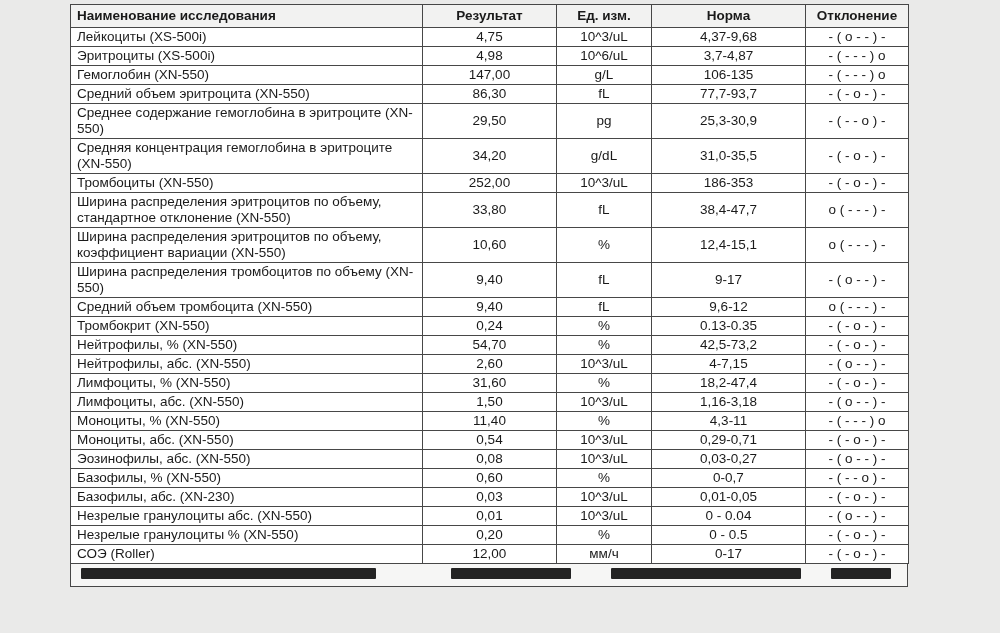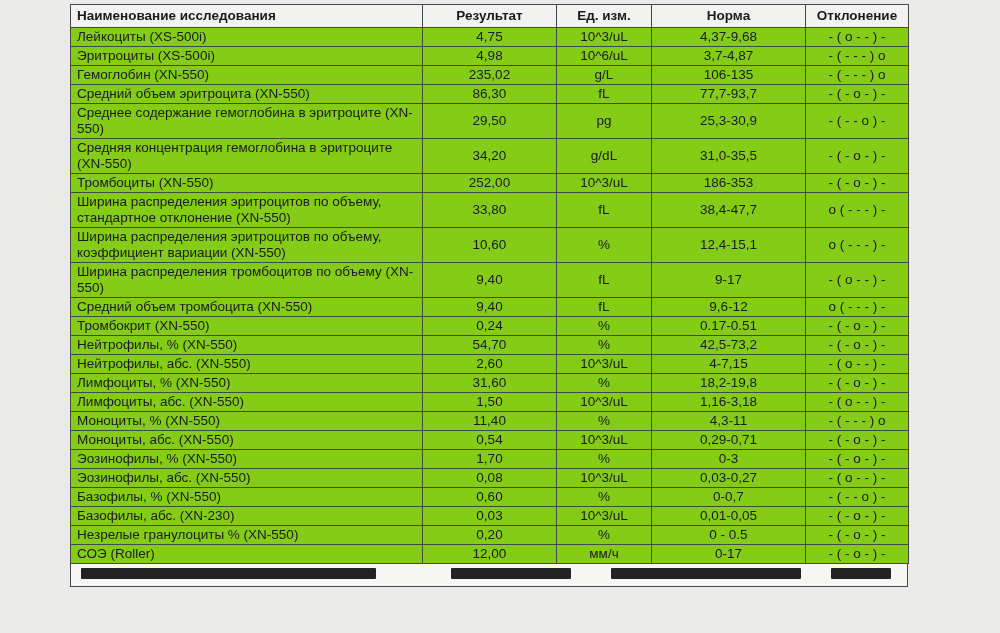--- a/index.html
+++ b/index.html
@@ -21,21 +21,21 @@
   }
   .table-wrap {
     position: absolute;
     left: 70px;
     top: 4px;
     width: 838px;
   }
   table {
     width: 838px;
     border-collapse: collapse;
-    background: #84cc16;
+    background: #ffffff;
     table-layout: fixed;
   }
   th, td {
     border: 1px solid #474747;
     font-size: 13.5px;
     line-height: 16px;
     padding: 1px 6px;
     color: #1a1a1a;
     vertical-align: middle;
     word-wrap: break-word;
@@ -109,21 +109,21 @@
           </tr>
           <tr>
             <td>Эритроциты (XS-500i)</td>
             <td class="c">4,98</td>
             <td class="c">10^6/uL</td>
             <td class="c">3,7-4,87</td>
             <td class="c">- ( - - - ) o</td>
           </tr>
           <tr>
             <td>Гемоглобин (XN-550)</td>
-            <td class="c">235,02</td>
+            <td class="c">147,00</td>
             <td class="c">g/L</td>
             <td class="c">106-135</td>
             <td class="c">- ( - - - ) o</td>
           </tr>
           <tr>
             <td>Средний объем эритроцита (XN-550)</td>
             <td class="c">86,30</td>
             <td class="c">fL</td>
             <td class="c">77,7-93,7</td>
             <td class="c">- ( - o - ) -</td>
@@ -174,42 +174,42 @@
             <td>Средний объем тромбоцита (XN-550)</td>
             <td class="c">9,40</td>
             <td class="c">fL</td>
             <td class="c">9,6-12</td>
             <td class="c">o ( - - - ) -</td>
           </tr>
           <tr>
             <td>Тромбокрит (XN-550)</td>
             <td class="c">0,24</td>
             <td class="c">%</td>
-            <td class="c">0.17-0.51</td>
+            <td class="c">0.13-0.35</td>
             <td class="c">- ( - o - ) -</td>
           </tr>
           <tr>
             <td>Нейтрофилы, % (XN-550)</td>
             <td class="c">54,70</td>
             <td class="c">%</td>
             <td class="c">42,5-73,2</td>
             <td class="c">- ( - o - ) -</td>
           </tr>
           <tr>
             <td>Нейтрофилы, абс. (XN-550)</td>
             <td class="c">2,60</td>
             <td class="c">10^3/uL</td>
             <td class="c">4-7,15</td>
             <td class="c">- ( o - - ) -</td>
           </tr>
           <tr>
             <td>Лимфоциты, % (XN-550)</td>
             <td class="c">31,60</td>
             <td class="c">%</td>
-            <td class="c">18,2-19,8</td>
+            <td class="c">18,2-47,4</td>
             <td class="c">- ( - o - ) -</td>
           </tr>
           <tr>
             <td>Лимфоциты, абс. (XN-550)</td>
             <td class="c">1,50</td>
             <td class="c">10^3/uL</td>
             <td class="c">1,16-3,18</td>
             <td class="c">- ( o - - ) -</td>
           </tr>
           <tr>
@@ -220,46 +220,46 @@
             <td class="c">- ( - - - ) o</td>
           </tr>
           <tr>
             <td>Моноциты, абс. (XN-550)</td>
             <td class="c">0,54</td>
             <td class="c">10^3/uL</td>
             <td class="c">0,29-0,71</td>
             <td class="c">- ( - o - ) -</td>
           </tr>
           <tr>
-            <td>Эозинофилы, % (XN-550)</td>
-            <td class="c">1,70</td>
-            <td class="c">%</td>
-            <td class="c">0-3</td>
-            <td class="c">- ( - o - ) -</td>
-          </tr>
-          <tr>
             <td>Эозинофилы, абс. (XN-550)</td>
             <td class="c">0,08</td>
             <td class="c">10^3/uL</td>
             <td class="c">0,03-0,27</td>
             <td class="c">- ( o - - ) -</td>
           </tr>
           <tr>
             <td>Базофилы, % (XN-550)</td>
             <td class="c">0,60</td>
             <td class="c">%</td>
             <td class="c">0-0,7</td>
             <td class="c">- ( - - o ) -</td>
           </tr>
           <tr>
             <td>Базофилы, абс. (XN-230)</td>
             <td class="c">0,03</td>
             <td class="c">10^3/uL</td>
             <td class="c">0,01-0,05</td>
             <td class="c">- ( - o - ) -</td>
+          </tr>
+          <tr>
+            <td>Незрелые гранулоциты абс. (XN-550)</td>
+            <td class="c">0,01</td>
+            <td class="c">10^3/uL</td>
+            <td class="c">0 - 0.04</td>
+            <td class="c">- ( o - - ) -</td>
           </tr>
           <tr>
             <td>Незрелые гранулоциты % (XN-550)</td>
             <td class="c">0,20</td>
             <td class="c">%</td>
             <td class="c">0 - 0.5</td>
             <td class="c">- ( - o - ) -</td>
           </tr>
           <tr>
             <td>СОЭ (Roller)</td>

